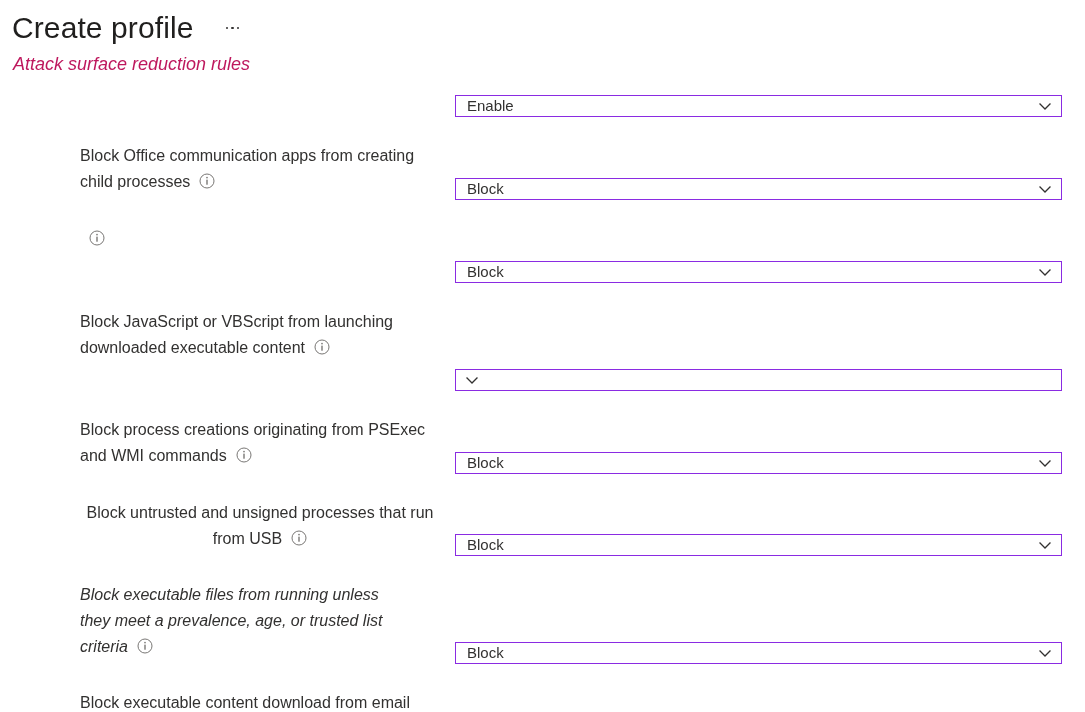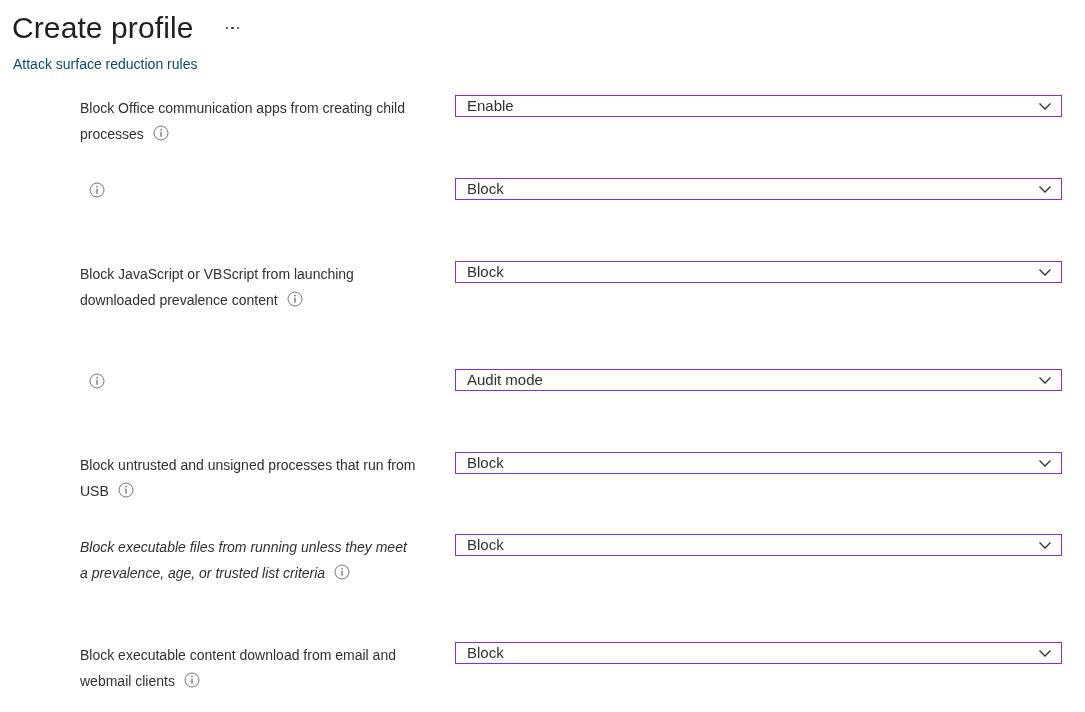--- a/index.html
+++ b/index.html
@@ -56,47 +56,49 @@
     width: 2.5px;
     height: 2.5px;
     background: #323130;
     border-radius: 50%;
     display: block;
   }
   .page-subtitle {
     position: absolute;
     left: 13px;
     top: 54px;
-    font-size: 14px;
+    font-size: 18px;
     font-weight: 400;
     line-height: 20px;
-    color: #0c4a6e;
+    color: #be185d;
     white-space: nowrap;
+    font-style: italic;
   }
 
   
   .form {
     position: absolute;
     left: 0;
     top: 88px;
     width: 100%;
   }
   .form-row {
     position: absolute;
     left: 0;
     width: 100%;
   }
   .row-label {
     position: absolute;
     left: 80px;
     width: 360px;
-    font-size: 14px;
+    font-size: 16px;
     line-height: 26px;
     color: #323130;
     font-weight: 400;
+    margin-top: 48px;
   }
   .row-label .label-text {
     display: inline;
   }
   .info-icon {
     display: inline-flex;
     align-items: center;
     justify-content: center;
     width: 16px;
     height: 16px;
@@ -182,55 +184,54 @@
       <div class="field" role="combobox" style="top: 0px;">
         <span class="field-value">Block</span>
         <span class="chevron">
           <svg width="14" height="14" viewBox="0 0 14 14" aria-hidden="true">
             <polyline points="2,5 7,10 12,5" fill="none" stroke="#323130" stroke-width="1.3" stroke-linecap="square" stroke-linejoin="miter"></polyline>
           </svg>
         </span>
       </div>
     </div>
     <div class="form-row" style="top: 173px;">
-      <div class="row-label" style="width: 320px;"><span class="label-text">Block JavaScript or VBScript from launching downloaded prevalence content</span><span class="info-icon">
+      <div class="row-label" style="width: 320px;"><span class="label-text">Block JavaScript or VBScript from launching downloaded executable content</span><span class="info-icon">
           <svg width="16" height="16" viewBox="0 0 16 16" aria-hidden="true">
             <circle cx="8" cy="8" r="7" fill="none" stroke="#797775" stroke-width="1"></circle>
             <circle cx="8" cy="4.6" r="0.85" fill="#797775"></circle>
             <rect x="7.3" y="6.5" width="1.4" height="5.2" rx="0.5" fill="#797775"></rect>
           </svg>
         </span></div>
       <div class="field" role="combobox" style="top: 0px;">
         <span class="field-value">Block</span>
         <span class="chevron">
           <svg width="14" height="14" viewBox="0 0 14 14" aria-hidden="true">
             <polyline points="2,5 7,10 12,5" fill="none" stroke="#323130" stroke-width="1.3" stroke-linecap="square" stroke-linejoin="miter"></polyline>
           </svg>
         </span>
       </div>
     </div>
     <div class="form-row" style="top: 281px;">
-      <div class="row-label" style="width: 360px;"><span class="info-icon">
-          <svg width="16" height="16" viewBox="0 0 16 16" aria-hidden="true">
-            <circle cx="8" cy="8" r="7" fill="none" stroke="#797775" stroke-width="1"></circle>
-            <circle cx="8" cy="4.6" r="0.85" fill="#797775"></circle>
-            <rect x="7.3" y="6.5" width="1.4" height="5.2" rx="0.5" fill="#797775"></rect>
-          </svg>
-        </span></div>
-      <div class="field" role="combobox" style="top: 0px;">
-        <span class="field-value">Audit mode</span>
+      <div class="row-label" style="width: 360px;"><span class="label-text">Block process creations originating from PSExec and WMI commands</span><span class="info-icon">
+          <svg width="16" height="16" viewBox="0 0 16 16" aria-hidden="true">
+            <circle cx="8" cy="8" r="7" fill="none" stroke="#797775" stroke-width="1"></circle>
+            <circle cx="8" cy="4.6" r="0.85" fill="#797775"></circle>
+            <rect x="7.3" y="6.5" width="1.4" height="5.2" rx="0.5" fill="#797775"></rect>
+          </svg>
+        </span></div>
+      <div class="field" role="combobox" style="top: 0px;">
         <span class="chevron">
           <svg width="14" height="14" viewBox="0 0 14 14" aria-hidden="true">
             <polyline points="2,5 7,10 12,5" fill="none" stroke="#323130" stroke-width="1.3" stroke-linecap="square" stroke-linejoin="miter"></polyline>
           </svg>
         </span>
       </div>
     </div>
     <div class="form-row" style="top: 364px;">
-      <div class="row-label" style="width: 360px;"><span class="label-text">Block untrusted and unsigned processes that run from USB</span><span class="info-icon">
+      <div class="row-label" style="width: 360px; text-align: center;"><span class="label-text">Block untrusted and unsigned processes that run from USB</span><span class="info-icon">
           <svg width="16" height="16" viewBox="0 0 16 16" aria-hidden="true">
             <circle cx="8" cy="8" r="7" fill="none" stroke="#797775" stroke-width="1"></circle>
             <circle cx="8" cy="4.6" r="0.85" fill="#797775"></circle>
             <rect x="7.3" y="6.5" width="1.4" height="5.2" rx="0.5" fill="#797775"></rect>
           </svg>
         </span></div>
       <div class="field" role="combobox" style="top: 0px;">
         <span class="field-value">Block</span>
         <span class="chevron">
           <svg width="14" height="14" viewBox="0 0 14 14" aria-hidden="true">

